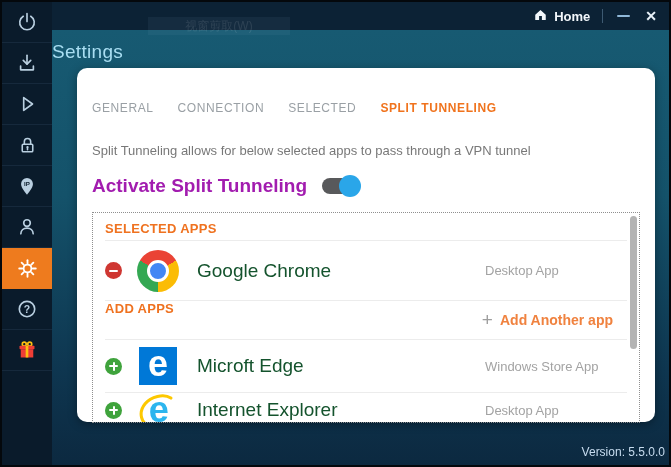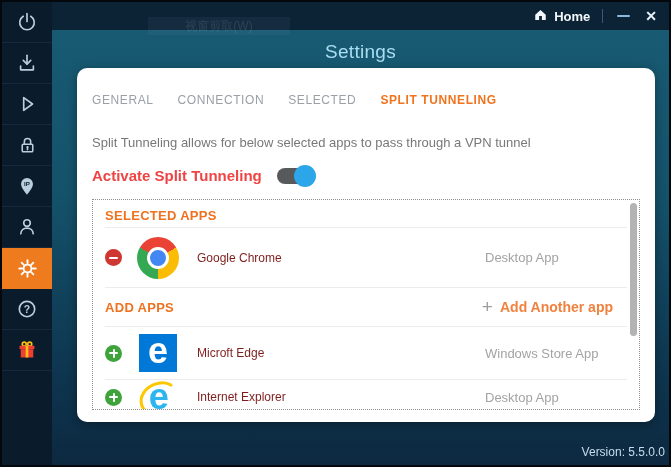--- a/index.html
+++ b/index.html
@@ -30,54 +30,54 @@
     height:41px; display:flex; align-items:center; justify-content:center;
     border-bottom:1px solid #16293c; cursor:pointer;
   }
   .side-item.active{ background:#ee7b1e; border-bottom-color:#ee7b1e; }
   .side-item svg{ display:block; }
   
   .main{
     position:absolute; left:50px; top:28px; right:0; bottom:0;
     background:linear-gradient(180deg,#175a72 0%,#14526a 38%,#0e3650 78%,#0c2940 100%);
   }
-  .page-title{ text-align:center; color:#a9def2; font-size:19px; margin-top:11px; font-weight:400; letter-spacing:0.3px; }
+  .page-title{ text-align:left; color:#a9def2; font-size:19px; margin-top:11px; font-weight:400; letter-spacing:0.3px; }
   .card{
     position:absolute; left:25px; top:38px; width:578px; height:354px;
     background:#ffffff; border-radius:10px; box-shadow:0 2px 10px rgba(0,0,0,0.35);
-    padding:8px 15px;
+    padding:16px 15px;
   }
   .tabs{ display:flex; gap:24px; padding-top:17px; }
   .tab{ font-size:12px; letter-spacing:0.6px; color:#9aa0a5; cursor:pointer; }
   .tab.active{ color:#f0731d; font-weight:bold; }
   .description{ margin-top:28px; font-size:13px; color:#787878; }
   .activate-row{ margin-top:17px; display:flex; align-items:center; }
-  .activate-label{ font-size:15px; font-weight:bold; color:#ef4444; }
+  .activate-label{ font-size:19px; font-weight:bold; color:#a21caf; }
   .toggle{ position:relative; width:36px; height:16px; background:#58595b; border-radius:9px; margin-left:15px; cursor:pointer; }
   .toggle-knob{ position:absolute; right:-3px; top:-3px; width:22px; height:22px; border-radius:50%; background:#2aa6e9; }
   
   .apps-box{
     position:relative; margin-top:15px; height:211px;
     border:1px dotted #8f8f8f; padding:0 12px; overflow:hidden;
   }
   .section-header{ color:#ef7220; font-size:13px; font-weight:bold; letter-spacing:0.3px; }
   .hdr-row1{ height:27px; display:flex; align-items:center; padding-top:4px; }
-  .hdr-row2{ height:38px; display:flex; align-items:center; }
+  .hdr-row2{ height:38px; display:flex; }
   .rule{ border:none; border-top:1px solid #ececec; }
   .app-row{ display:flex; align-items:center; }
   .row-chrome{ height:59px; }
   .row-edge{ height:52px; }
   .row-ie{ height:34px; }
   .action-ico{ position:relative; width:17px; height:17px; border-radius:50%; flex:0 0 17px; margin-right:15px; cursor:pointer; }
   .action-remove{ background:#cf3732; }
   .action-add{ background:#3fa33c; }
   .action-ico::before{ content:""; position:absolute; left:4px; top:7.5px; width:9px; height:2px; background:#fff; border-radius:1px; }
   .action-add::after{ content:""; position:absolute; left:7.5px; top:4px; width:2px; height:9px; background:#fff; border-radius:1px; }
   .app-icon-box{ width:42px; display:flex; align-items:center; justify-content:center; margin-right:18px; flex:0 0 42px; }
-  .app-name{ font-size:12px; color:#7f1d1d; }
+  .app-name{ font-size:19px; color:#14532d; }
   .app-type{ margin-left:auto; width:142px; font-size:13px; color:#a3a3a3; }
   .add-link{ margin-left:auto; display:flex; align-items:center; gap:7px; cursor:pointer; padding-right:14px; }
   .add-plus{ color:#9e9e9e; font-size:19px; font-weight:400; line-height:14px; }
   .add-text{ color:#f0823f; font-size:14px; font-weight:bold; }
   .scroll-thumb{ position:absolute; right:2px; top:3px; width:7px; height:133px; background:#b3b3b3; border-radius:4px; cursor:pointer; }
   
   .chrome-ico{ position:relative; width:42px; height:42px; border-radius:50%;
     background:conic-gradient(from -60deg,#ea4335 0 120deg,#fbbc05 0 240deg,#34a853 0 360deg); }
   .chrome-ico::before{ content:""; position:absolute; inset:10px; background:#4387f4; border:3px solid #ffffff; border-radius:50%; }
   .edge-ico{ width:38px; height:38px; background:#0078d7; color:#ffffff; font-weight:bold;

